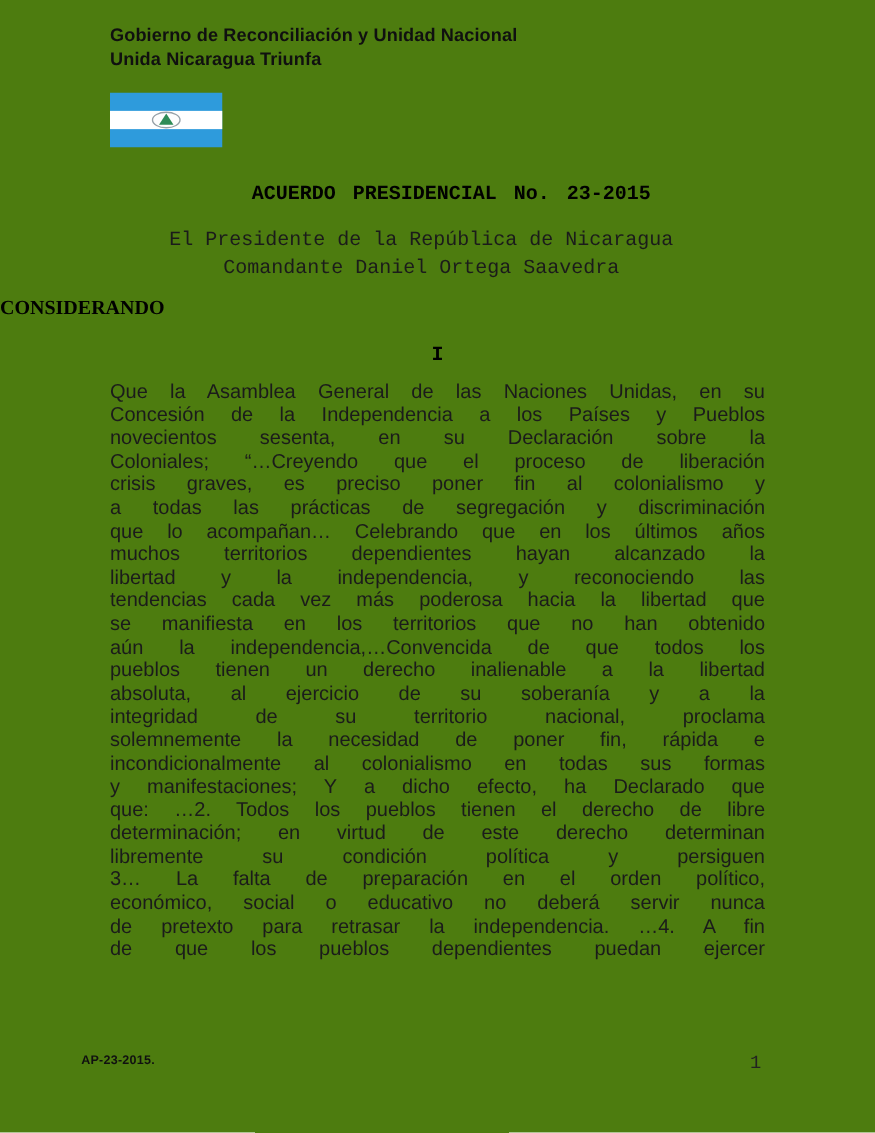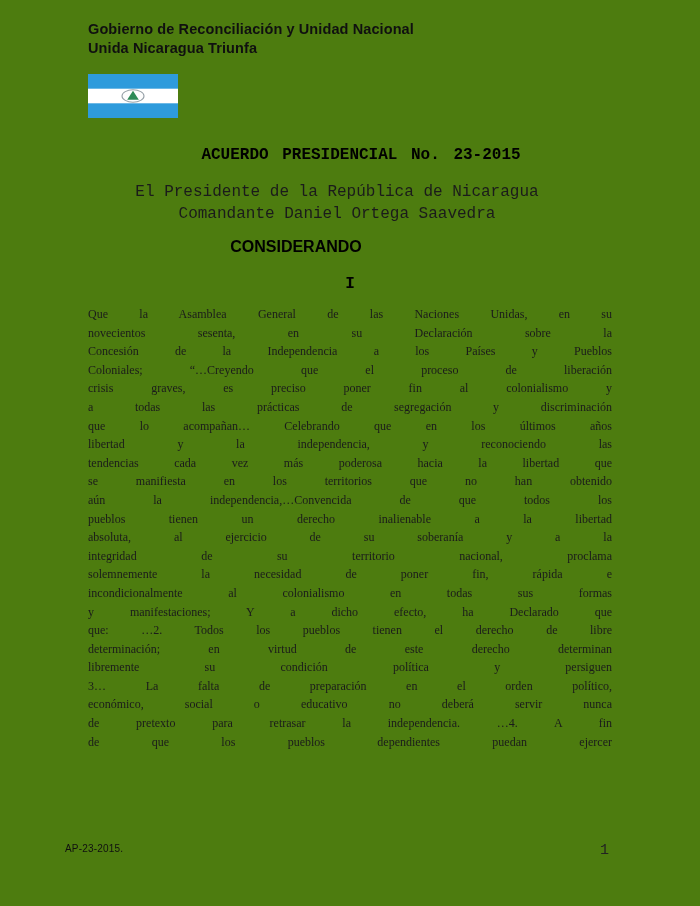--- a/index.html
+++ b/index.html
@@ -51,58 +51,57 @@
     font-family: "Liberation Mono", monospace;
     font-size: 16px;
     line-height: 22px;
     color: #1b1b1b;
   }
   .section-heading {
     position: absolute;
     left: 0;
     top: 238px;
     width: 592px;
-    text-align: center;
-    font-family: Liberation Sans, sans-serif;
+    font-family: Liberation Serif, serif;
     font-weight: bold;
     font-size: 16px;
     color: #000000;
   }
   .section-numeral {
     position: absolute;
     left: 0;
     top: 275px;
     width: 700px;
     text-align: center;
     font-family: "Liberation Mono", monospace;
     font-weight: bold;
     font-size: 16px;
     color: #000000;
   }
   .body-text {
     position: absolute;
     left: 88px;
     top: 305px;
     width: 524px;
-    font-family: Liberation Serif, serif;
-    font-size: 12px;
+    font-family: Liberation Sans, sans-serif;
+    font-size: 16px;
     line-height: 18.6px;
     color: #1b1b1b;
   }
   .body-line {
     text-align: justify;
     text-align-last: justify;
     white-space: normal;
   }
   .footer-ref {
     position: absolute;
     left: 65px;
     top: 843px;
     font-family: "Liberation Sans", sans-serif;
-    font-weight: normal;
+    font-weight: bold;
     font-size: 10px;
     color: #101010;
     letter-spacing: 0.2px;
   }
   .page-number {
     position: absolute;
     left: 600px;
     top: 842px;
     font-family: "Liberation Mono", monospace;
     font-size: 15px;
@@ -132,26 +131,27 @@
     <div>El Presidente de la República de Nicaragua</div>
     <div>Comandante Daniel Ortega Saavedra</div>
   </div>
 
   <div class="section-heading">CONSIDERANDO</div>
 
   <div class="section-numeral">I</div>
 
   <div class="body-text">
       <div class="body-line">Que la Asamblea General de las Naciones Unidas, en su</div>
+      <div class="body-line">Concesión de la Independencia a los Países y Pueblos</div>
       <div class="body-line">novecientos sesenta, en su Declaración sobre la</div>
-      <div class="body-line">Concesión de la Independencia a los Países y Pueblos</div>
       <div class="body-line">Coloniales; “…Creyendo que el proceso de liberación</div>
       <div class="body-line">crisis graves, es preciso poner fin al colonialismo y</div>
       <div class="body-line">a todas las prácticas de segregación y discriminación</div>
       <div class="body-line">que lo acompañan… Celebrando que en los últimos años</div>
+      <div class="body-line">muchos territorios dependientes hayan alcanzado la</div>
       <div class="body-line">libertad y la independencia, y reconociendo las</div>
       <div class="body-line">tendencias cada vez más poderosa hacia la libertad que</div>
       <div class="body-line">se manifiesta en los territorios que no han obtenido</div>
       <div class="body-line">aún la independencia,…Convencida de que todos los</div>
       <div class="body-line">pueblos tienen un derecho inalienable a la libertad</div>
       <div class="body-line">absoluta, al ejercicio de su soberanía y a la</div>
       <div class="body-line">integridad de su territorio nacional, proclama</div>
       <div class="body-line">solemnemente la necesidad de poner fin, rápida e</div>
       <div class="body-line">incondicionalmente al colonialismo en todas sus formas</div>
       <div class="body-line">y manifestaciones; Y a dicho efecto, ha Declarado que</div>

